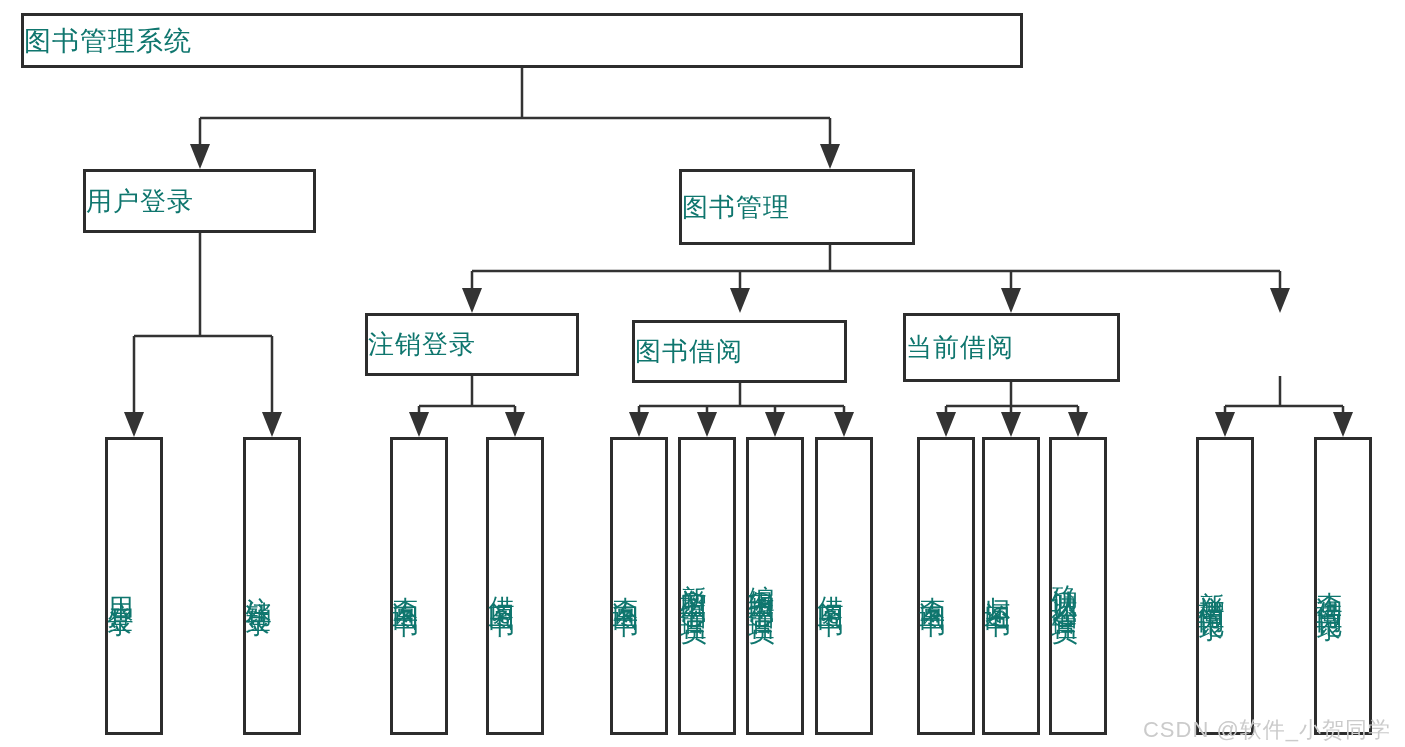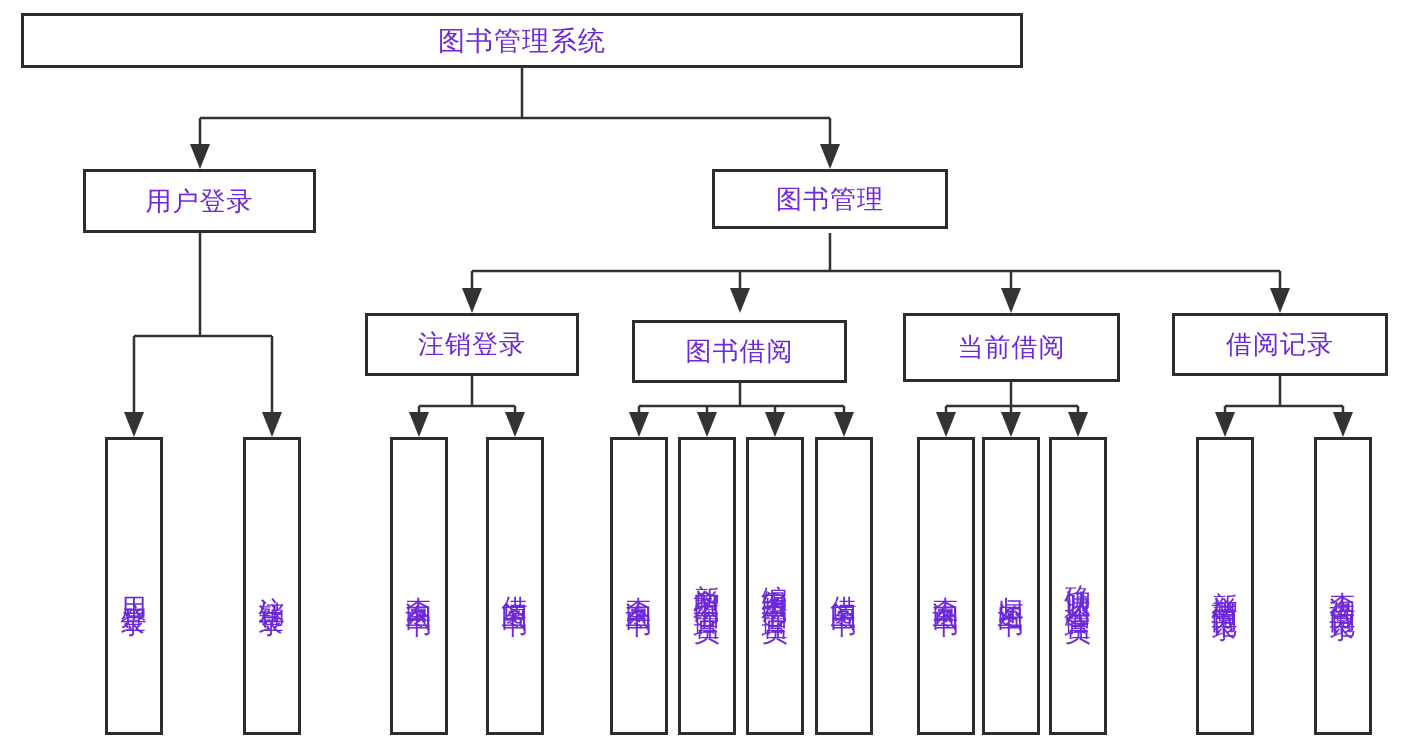--- a/index.html
+++ b/index.html
@@ -16,22 +16,22 @@
     left: 0; top: 0;
     width: 1405px; height: 747px;
   }
   .node {
     position: absolute;
     box-sizing: border-box;
     border: 3px solid #2d2d2d;
     background: #ffffff;
     display: flex;
     align-items: center;
-    justify-content: center;
-    color: #6d28d9;
+    justify-content: flex-start;
+    color: #0f766e;
   }
   .node .hlabel {
     font-size: 26px;
     letter-spacing: 1px;
     white-space: nowrap;
   }
   .node.root .hlabel { font-size: 27px; }
   .node.leaf .vlabel {
     writing-mode: vertical-rl;
     line-height: 1;
@@ -94,35 +94,32 @@
     </g>
   </svg>
 
   <div class="node root" style="left:21px;top:13px;width:1002px;height:55px">
     <span class="hlabel">图书管理系统</span>
   </div>
 
   <div class="node" style="left:83px;top:169px;width:233px;height:64px">
     <span class="hlabel">用户登录</span>
   </div>
-  <div class="node" style="left:712px;top:169px;width:236px;height:60px">
+  <div class="node" style="left:679px;top:169px;width:236px;height:76px">
     <span class="hlabel">图书管理</span>
   </div>
 
   <div class="node" style="left:365px;top:313px;width:214px;height:63px">
     <span class="hlabel">注销登录</span>
   </div>
   <div class="node" style="left:632px;top:320px;width:215px;height:63px">
     <span class="hlabel">图书借阅</span>
   </div>
   <div class="node" style="left:903px;top:313px;width:217px;height:69px">
     <span class="hlabel">当前借阅</span>
-  </div>
-  <div class="node" style="left:1172px;top:313px;width:216px;height:63px">
-    <span class="hlabel">借阅记录</span>
   </div>
 
   <div class="node leaf" style="left:105px;top:437px;width:58px;height:298px">
     <span class="vlabel">用户登录</span>
   </div>
   <div class="node leaf" style="left:243px;top:437px;width:58px;height:298px">
     <span class="vlabel">注销登录</span>
   </div>
 
   <div class="node leaf" style="left:390px;top:437px;width:58px;height:298px">
@@ -155,14 +152,15 @@
     <span class="vlabel">确认归还（管理员）</span>
   </div>
 
   <div class="node leaf" style="left:1196px;top:437px;width:58px;height:298px">
     <span class="vlabel">新增借阅记录</span>
   </div>
   <div class="node leaf" style="left:1314px;top:437px;width:58px;height:298px">
     <span class="vlabel">查询借阅记录</span>
   </div>
 
+  <div class="watermark">CSDN @软件_小贺同学</div>
 
 </div>
 
 </body></html>

